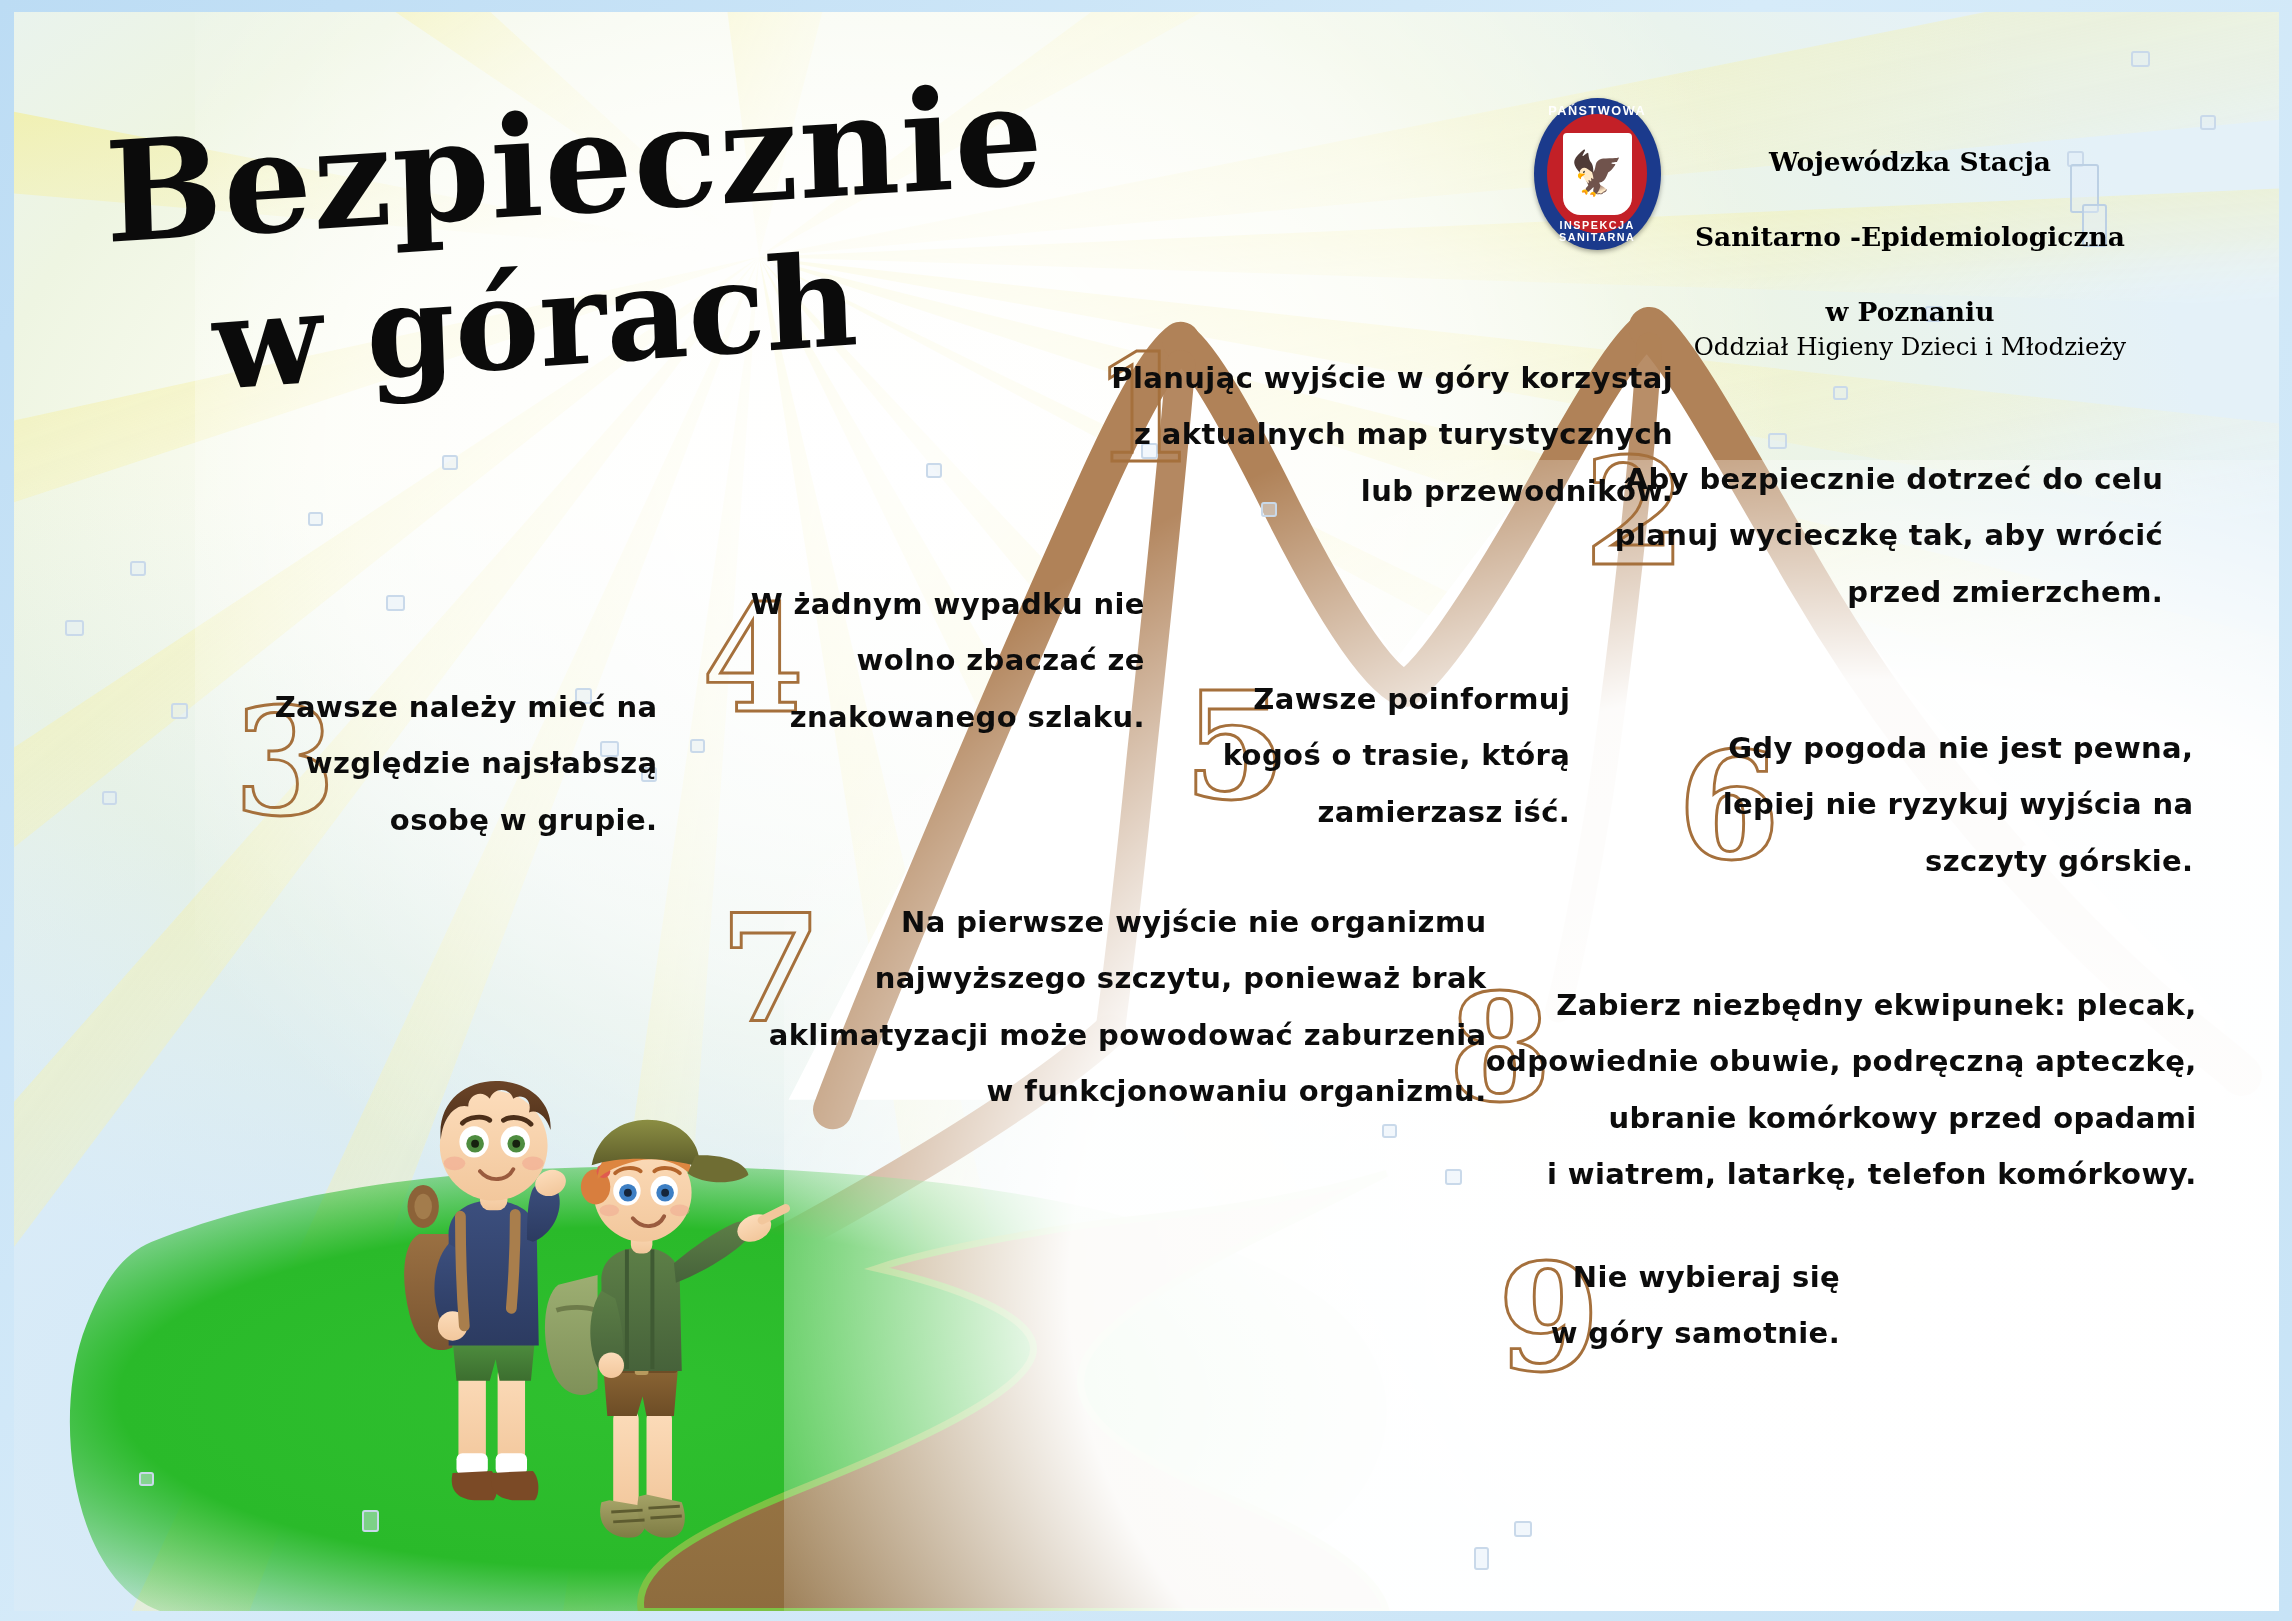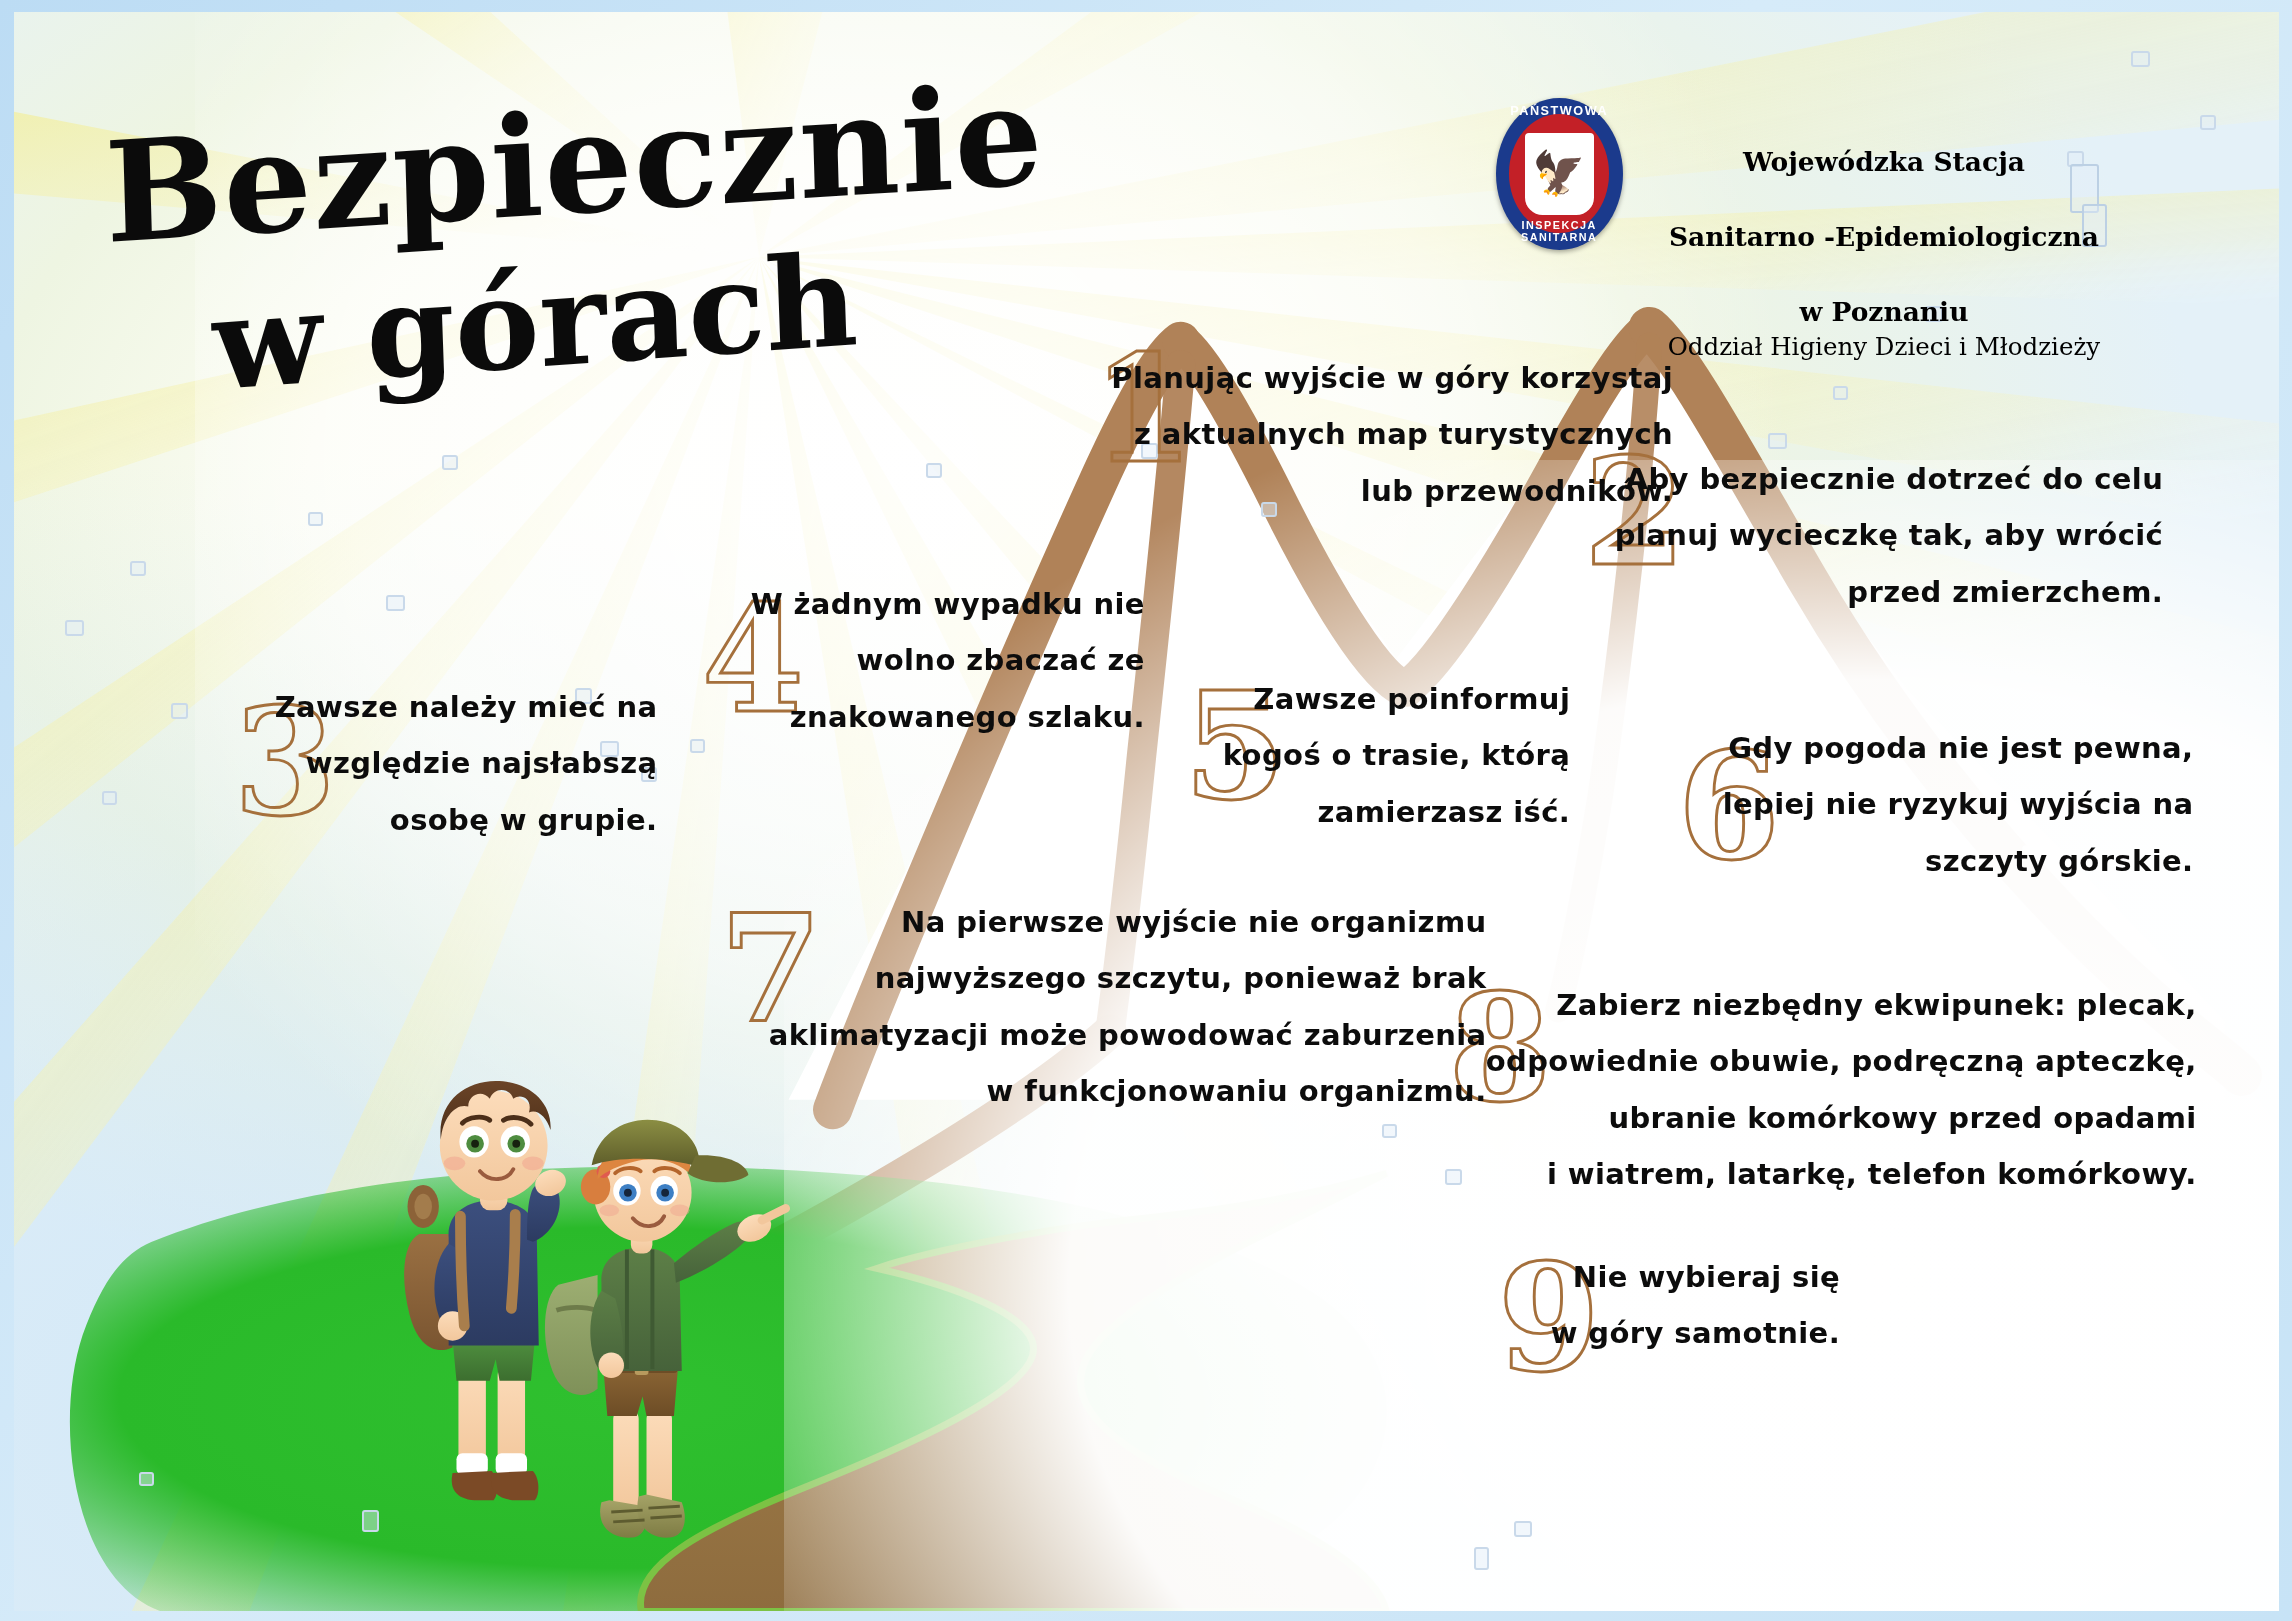--- a/index.html
+++ b/index.html
@@ -61,21 +61,21 @@
     font-size:139px;letter-spacing:1px;
     transform:rotate(-3.6deg) skewX(-2deg);
     transform-origin:left bottom;
   }
   #title-sub{
     font-size:127px;margin-left:108px;margin-top:29px;
     transform:rotate(-4deg) skewX(-2deg);
     transform-origin:left bottom;
   }
   
-  #org-block{position:absolute;left:1482px;top:86px;display:flex;align-items:flex-start;gap:45px;}
+  #org-block{position:absolute;left:1520px;top:86px;display:flex;align-items:flex-start;gap:33px;}
   #logo{position:relative;width:127px;height:152px;flex:none;}
   #logo .oring{
     position:absolute;inset:0;border-radius:50%;
     background:#1b3a8c;
     box-shadow:0 2px 4.9px rgba(0,0,0,.35);
   }
   #logo .ired{
     position:absolute;left:13.7px;top:16.7px;right:13.7px;bottom:16.7px;border-radius:50%;
     background:#c32027;
   }

